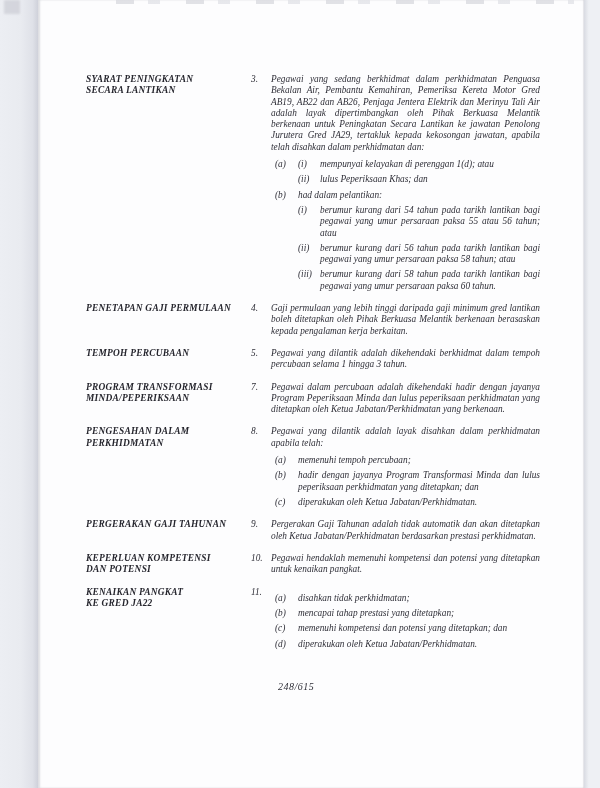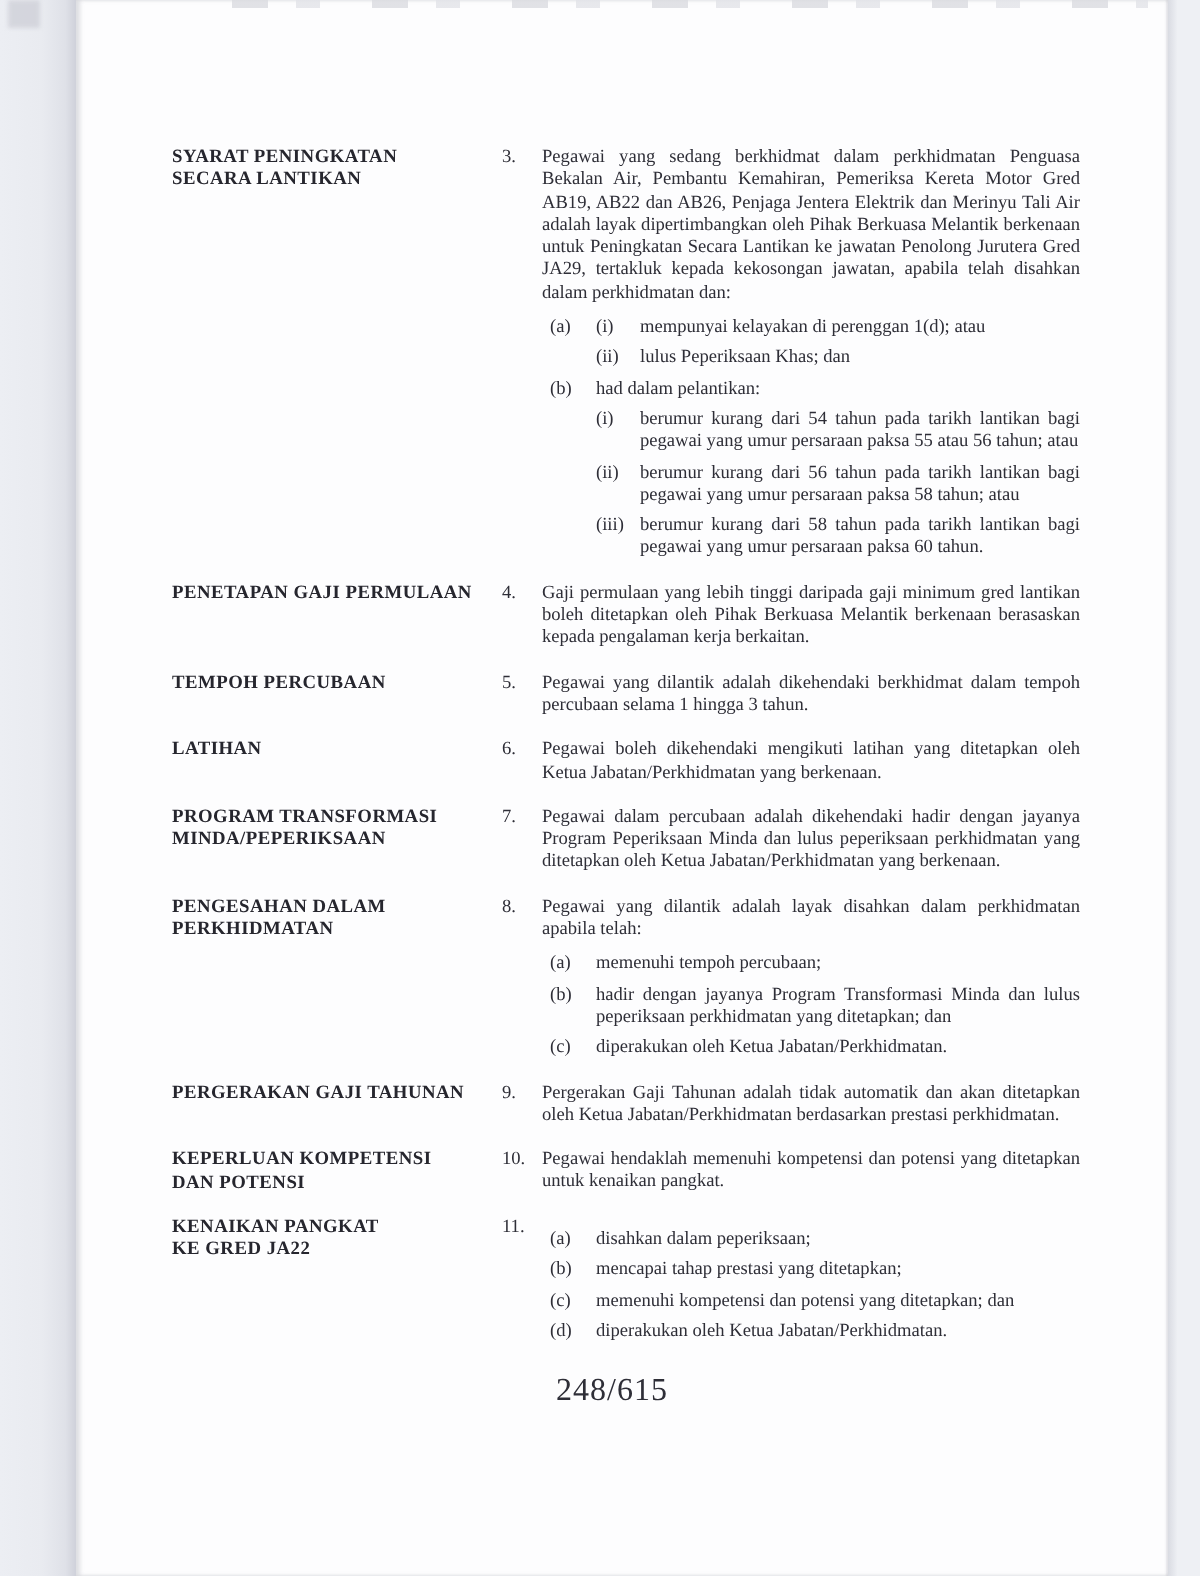--- a/index.html
+++ b/index.html
@@ -36,20 +36,21 @@
   .topmarks {
     position: absolute; left: 52px; right: 10px; top: 0; height: 4px;
     background: repeating-linear-gradient(90deg,
       transparent 0 26px, #dadbe0 26px 44px, transparent 44px 58px, #e2e3e8 58px 70px);
     opacity: .8;
   }
   .content {
     position: absolute; left: 0; right: 0; top: 0; bottom: 0;
     padding: 74px 44px 0 48px;
     color: #2e2e37;
+    font-style: italic;
   }
   .row {
     display: flex;
     align-items: flex-start;
     margin-bottom: 11px;
   }
   .lh {
     flex: 0 0 165px;
     font-weight: bold;
     font-size: 9.4px;
@@ -75,22 +76,22 @@
     display: flex;
     align-items: flex-start;
     margin-top: 4px;
     font-size: 9.3px;
     line-height: 11.3px;
   }
   .l1 { flex: 0 0 27px; padding-left: 4px; box-sizing: border-box; }
   .l2 { flex: 0 0 22px; }
   .itext { flex: 1 1 auto; text-align: justify; min-width: 0; }
   .pageno {
-    margin: 15px 0 0 192px;
-    font-size: 16px;
+    margin: 31px 0 0 192px;
+    font-size: 10px;
     letter-spacing: .5px;
     color: #2e2e37;
   }
 </style>
 </head>
 <body>
 
 <div class="photo">
   <div class="band-left"></div>
   <div class="band-right"></div>
@@ -152,29 +153,20 @@
             <div class="lh">
               <span>TEMPOH PERCUBAAN</span>
             </div>
             <div class="num">5.</div>
             <div class="rc">
               <p class="para">Pegawai yang dilantik adalah dikehendaki berkhidmat dalam tempoh percubaan selama 1 hingga 3 tahun.</p>
             </div>
           </div>
           <div class="row">
             <div class="lh">
-              <span>LATIHAN</span>
-            </div>
-            <div class="num">6.</div>
-            <div class="rc">
-              <p class="para">Pegawai boleh dikehendaki mengikuti latihan yang ditetapkan oleh Ketua Jabatan/Perkhidmatan yang berkenaan.</p>
-            </div>
-          </div>
-          <div class="row">
-            <div class="lh">
               <span>PROGRAM TRANSFORMASI</span>
               <span>MINDA/PEPERIKSAAN</span>
             </div>
             <div class="num">7.</div>
             <div class="rc">
               <p class="para">Pegawai dalam percubaan adalah dikehendaki hadir dengan jayanya Program Peperiksaan Minda dan lulus peperiksaan perkhidmatan yang ditetapkan oleh Ketua Jabatan/Perkhidmatan yang berkenaan.</p>
             </div>
           </div>
           <div class="row">
             <div class="lh">
@@ -222,21 +214,21 @@
           <div class="row">
             <div class="lh">
               <span>KENAIKAN PANGKAT</span>
               <span>KE GRED JA22</span>
             </div>
             <div class="num">11.</div>
             <div class="rc">
               <div class="items">
                 <div class="item">
                   <span class="l1">(a)</span>
-                  <span class="itext">disahkan dalam peperiksaan;</span>
+                  <span class="itext">disahkan tidak perkhidmatan;</span>
                 </div>
                 <div class="item">
                   <span class="l1">(b)</span>
                   <span class="itext">mencapai tahap prestasi yang ditetapkan;</span>
                 </div>
                 <div class="item">
                   <span class="l1">(c)</span>
                   <span class="itext">memenuhi kompetensi dan potensi yang ditetapkan; dan</span>
                 </div>
                 <div class="item">

